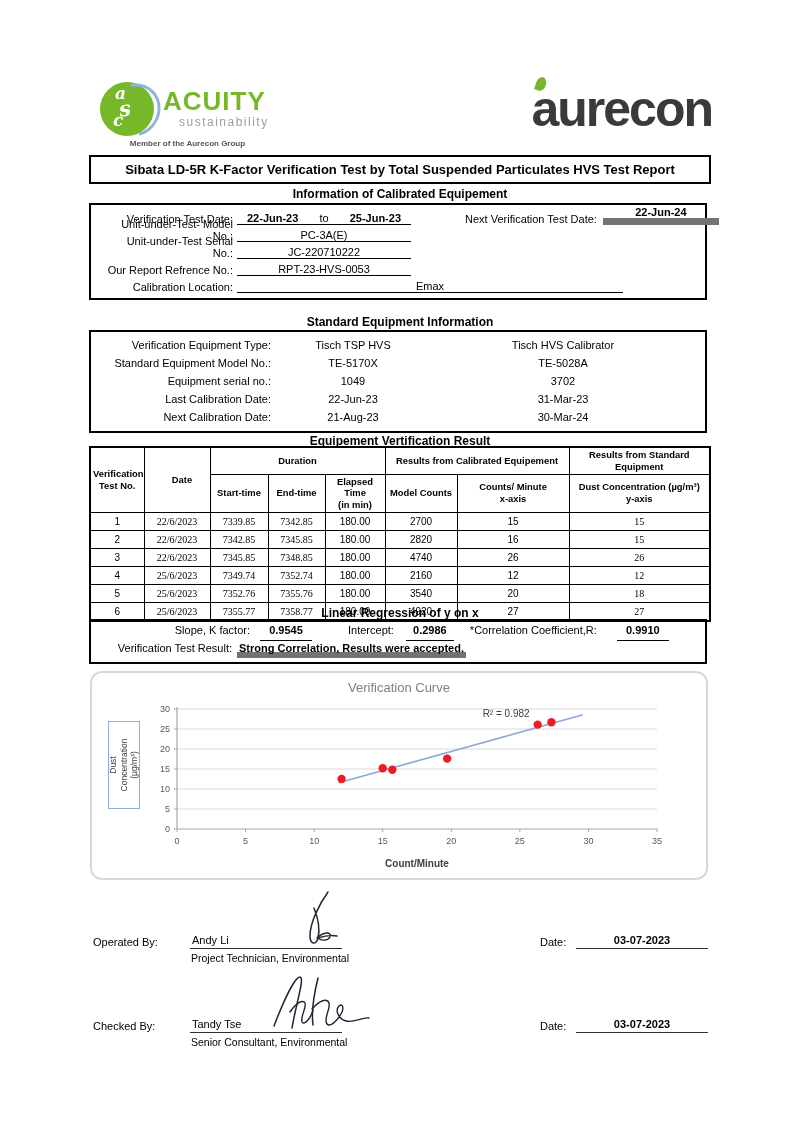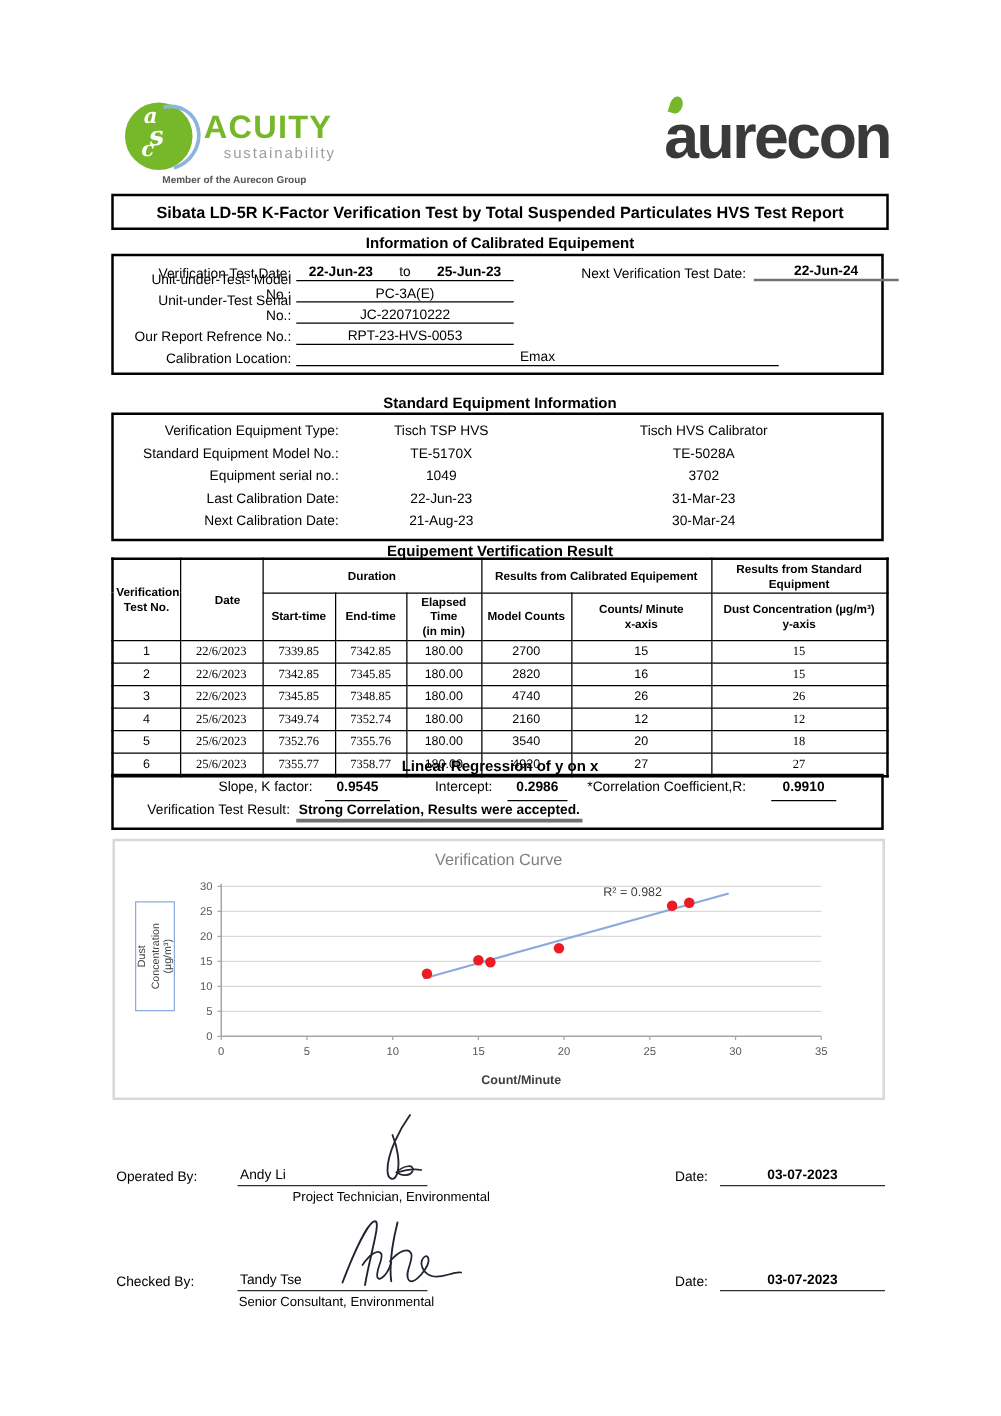--- a/index.html
+++ b/index.html
@@ -33,21 +33,21 @@
   
   .box{position:absolute;left:89px;width:618px;border:2px solid #000;box-sizing:border-box;}
   .calib-box{top:203px;padding:3px 16px 5px;}
   .c-row{display:flex;align-items:flex-end;height:17px;font-size:11px;}
   .c-lbl{width:126px;text-align:right;flex:none;}
   .c-dates{width:174px;margin-left:4px;border-bottom:1px solid #000;display:flex;justify-content:space-between;padding:0 10px;box-sizing:border-box;flex:none;}
   .c-dates .b{font-weight:bold;}
   .c-val{width:174px;margin-left:4px;border-bottom:1px solid #000;text-align:center;flex:none;}
   .c-val.wide{width:386px;}
   .c-nextlbl{margin-left:54px;flex:none;}
-  .c-nextval{width:116px;margin-left:6px;border-bottom:2px solid #737373;text-align:center;font-weight:bold;flex:none;}
+  .c-nextval{width:116px;margin-left:6px;border-bottom:7px solid #737373;text-align:center;font-weight:bold;flex:none;}
 
   
   .std-box{top:330px;padding:4px 0 5px;}
   .s-row{display:flex;align-items:center;height:18px;font-size:11px;}
   .s-lbl{width:180px;text-align:right;flex:none;}
   .s-c1{width:164px;text-align:center;flex:none;}
   .s-c2{width:256px;text-align:center;flex:none;}
 
   
   .res-table{position:absolute;top:446px;left:89px;width:622px;border-collapse:collapse;table-layout:fixed;}
@@ -62,25 +62,25 @@
   .r-row{display:flex;height:17px;font-size:11px;}
   .r-row2{height:16px;margin-top:1px;}
   .r-lbl1{width:159px;text-align:right;flex:none;}
   .r-val{border-bottom:1px solid #000;text-align:center;font-weight:bold;flex:none;}
   .v-slope{width:52px;margin-left:10px;}
   .r-lbl2{margin-left:36px;flex:none;}
   .v-int{width:48px;margin-left:12px;}
   .r-lbl3{margin-left:16px;flex:none;}
   .v-corr{width:52px;margin-left:20px;}
   .r-lblres{width:141px;text-align:right;flex:none;}
-  .v-res{margin-left:5px;border-bottom:3px solid #737373;font-weight:bold;flex:none;padding:0 2px;}
+  .v-res{margin-left:5px;border-bottom:6px solid #737373;font-weight:bold;flex:none;padding:0 2px;}
   .r-note{flex:1;text-align:right;font-size:8.2px;padding-right:4px;align-self:center;padding-top:6px;}
 
   
-  .chart-panel{position:absolute;top:671px;left:90px;width:618px;height:209px;border:2px solid #d8d8d8;border-radius:0;box-sizing:border-box;}
+  .chart-panel{position:absolute;top:671px;left:90px;width:618px;height:209px;border:2px solid #d8d8d8;border-radius:12px;box-sizing:border-box;}
   .chart-title{position:absolute;top:7px;left:0;width:100%;text-align:center;color:#7f7f7f;font-size:13px;}
   .chart-svg{position:absolute;left:0;top:26px;}
   .ylabel-box{position:absolute;left:16px;top:48px;width:30px;height:86px;border:1px solid #8faadc;background:#fff;}
   .ylabel-box span{position:absolute;left:50%;top:50%;transform:translate(-50%,-50%) rotate(-90deg);white-space:pre;text-align:center;font-size:8.5px;color:#404040;line-height:1.25;}
 
   
   .sig-role{position:absolute;font-size:11px;}
   .sig-line{position:absolute;width:152px;height:16px;border-bottom:1.5px solid #2f2f2f;}
   .sig-line .nm{position:absolute;left:2px;bottom:2px;font-size:11px;white-space:nowrap;}
   .sig-title{position:absolute;font-size:10.5px;}
@@ -350,21 +350,21 @@
       <span style="white-space: pre-line;">Dust Concentration
 (µg/m³)</span>
     </div>
   </div>
 
   <div>
     <span class="sig-role" style="left:93px;top:936px;">Operated By:</span>
     <span class="sig-line" style="left:190px;top:932px;">
       <span class="nm">Andy Li</span>
     </span>
-    <span class="sig-title" style="left:191px;top:952px;margin-left:43px;">Project Technician, Environmental</span>
+    <span class="sig-title" style="left:191px;top:952px;">Project Technician, Environmental</span>
     <svg class="sig-scribble" style="left:270px;top:890px;" width="100" height="60" viewBox="0 0 100 60">
       <path d="M58 2 C50 13 40 32 40 46 C40 54 46 56 48 48 C50 40 48 28 44 18" fill="none" stroke="#262631" stroke-width="1.5" stroke-linecap="round"></path>
       <path d="M47 48 C53 42 62 41 60 47 C58 51 51 51 48 48 C54 46 62 45 67 46" fill="none" stroke="#262631" stroke-width="1.4" stroke-linecap="round"></path>
     </svg>
     <span class="date-lbl" style="left:540px;top:936px;">Date:</span>
     <span class="date-line" style="left:576px;top:932px;">
       <span class="dt">03-07-2023</span>
     </span>
   </div>
 

